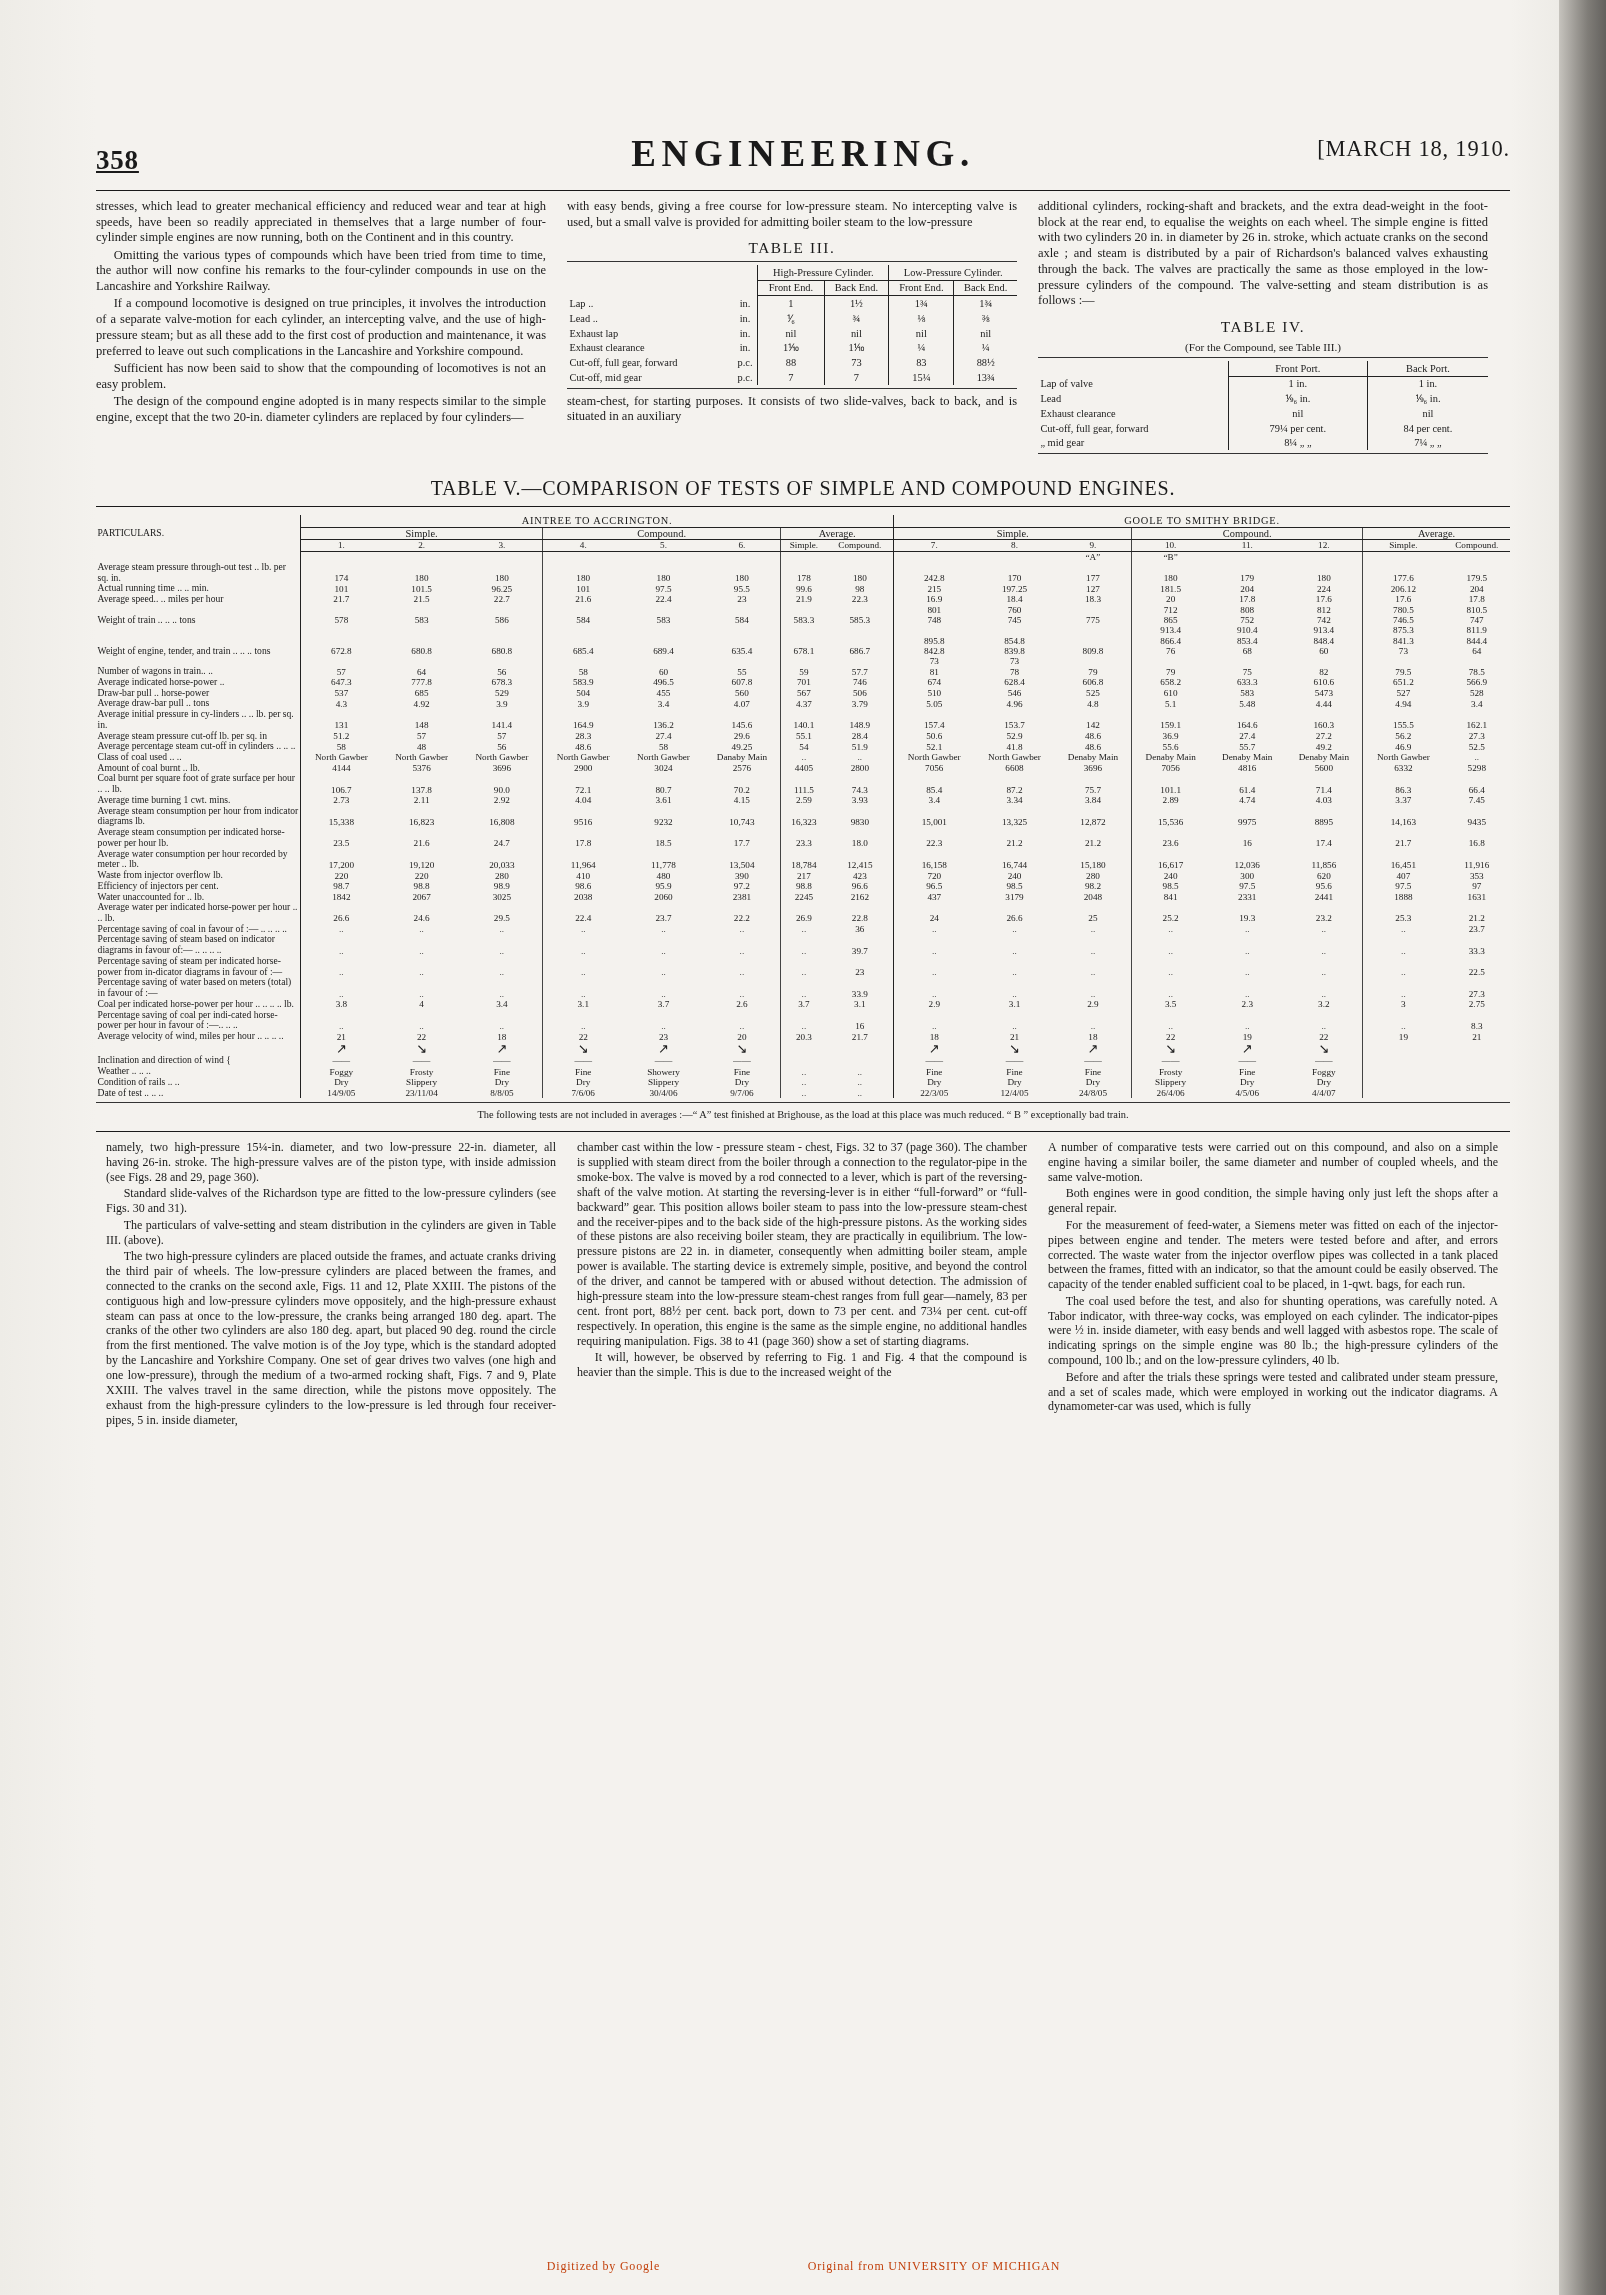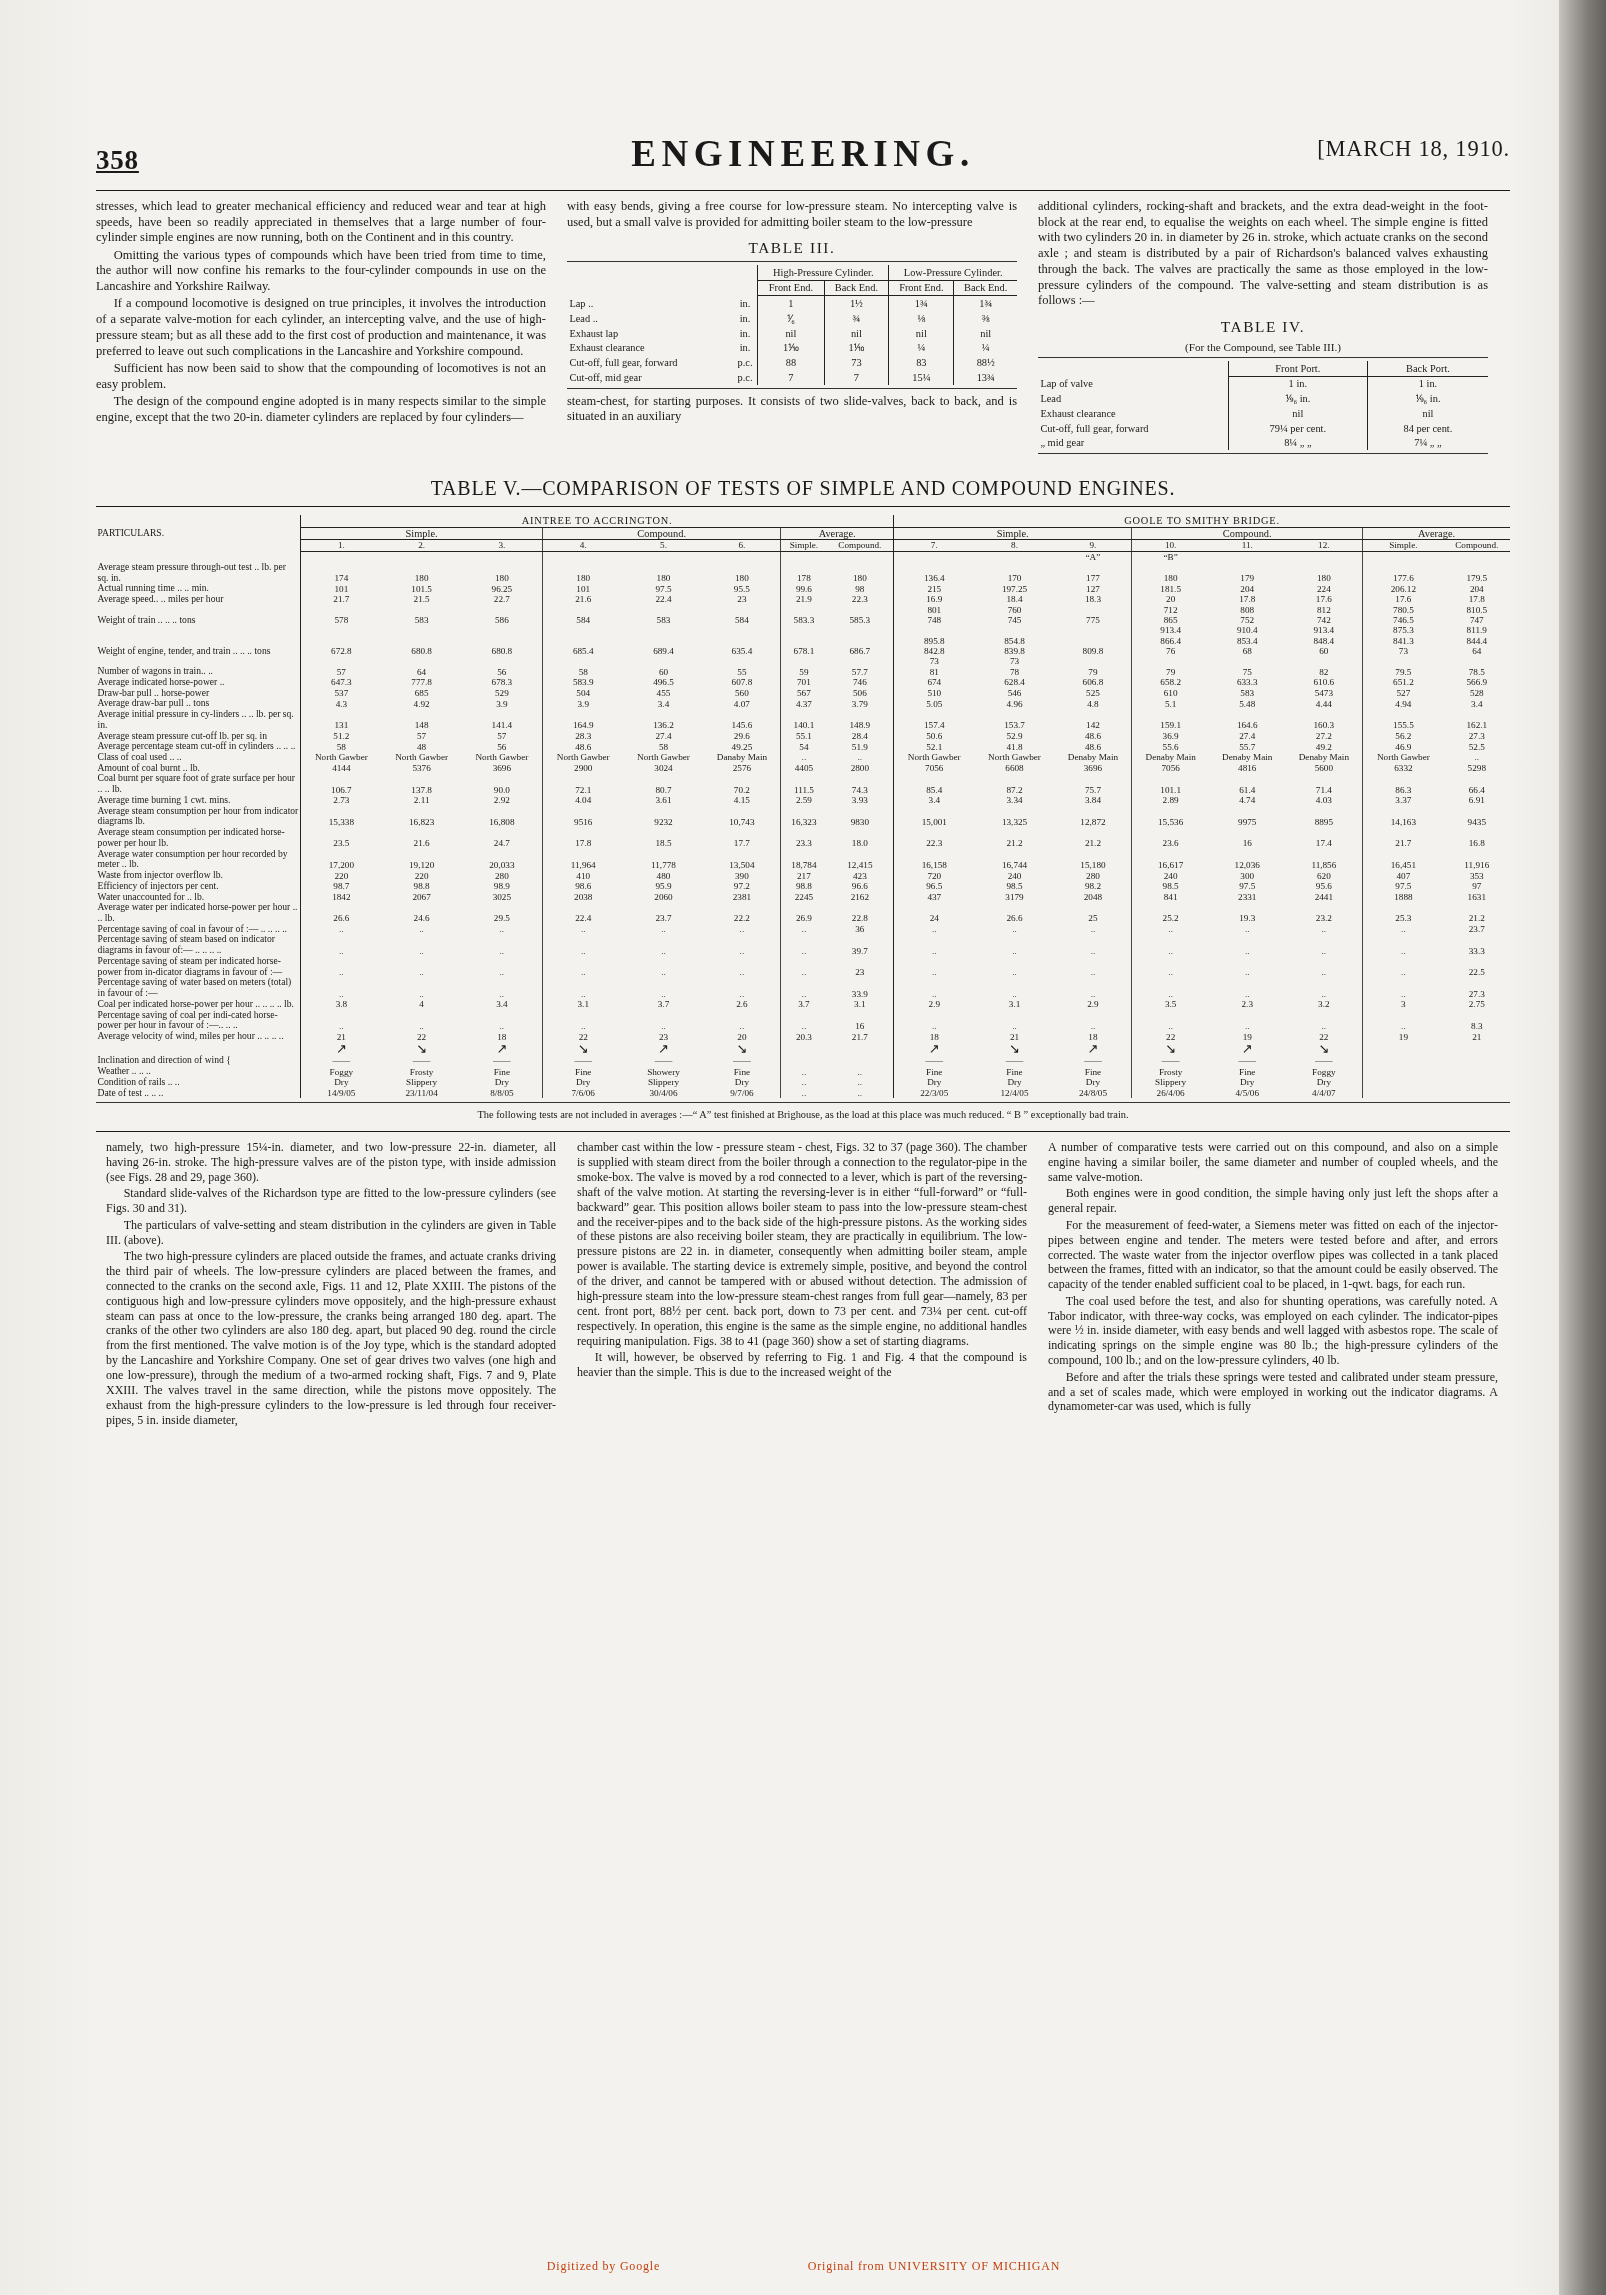--- a/index.html
+++ b/index.html
@@ -265,21 +265,21 @@
           <tr>
             <td class="part">Average steam pressure through-out test       .. lb. per sq. in.</td>
             <td class="num vsep-hvy">174</td>
             <td class="num">180</td>
             <td class="num">180</td>
             <td class="num vsep">180</td>
             <td class="num">180</td>
             <td class="num">180</td>
             <td class="num vsep">178</td>
             <td class="num">180</td>
-            <td class="num vsep-hvy">136.4</td>
+            <td class="num vsep-hvy">242.8</td>
             <td class="num">170</td>
             <td class="num">177</td>
             <td class="num vsep">180</td>
             <td class="num">179</td>
             <td class="num">180</td>
             <td class="num vsep">177.6</td>
             <td class="num">179.5</td>
           </tr>
           <tr>
             <td class="part">Actual running time ..      .. min.</td>
@@ -557,21 +557,21 @@
             <td class="num">4.15</td>
             <td class="num vsep">2.59</td>
             <td class="num">3.93</td>
             <td class="num vsep-hvy">3.4</td>
             <td class="num">3.34</td>
             <td class="num">3.84</td>
             <td class="num vsep">2.89</td>
             <td class="num">4.74</td>
             <td class="num">4.03</td>
             <td class="num vsep">3.37</td>
-            <td class="num">6.91</td>
+            <td class="num">7.45</td>
           </tr>
           <tr>
             <td class="part">Average  steam  consumption  per hour from indicator diagrams lb.</td>
             <td class="num vsep-hvy">15,338</td>
             <td class="num">16,823</td>
             <td class="num">16,808</td>
             <td class="num vsep">9516</td>
             <td class="num">9232</td>
             <td class="num">10,743</td>
             <td class="num vsep">16,323</td>

